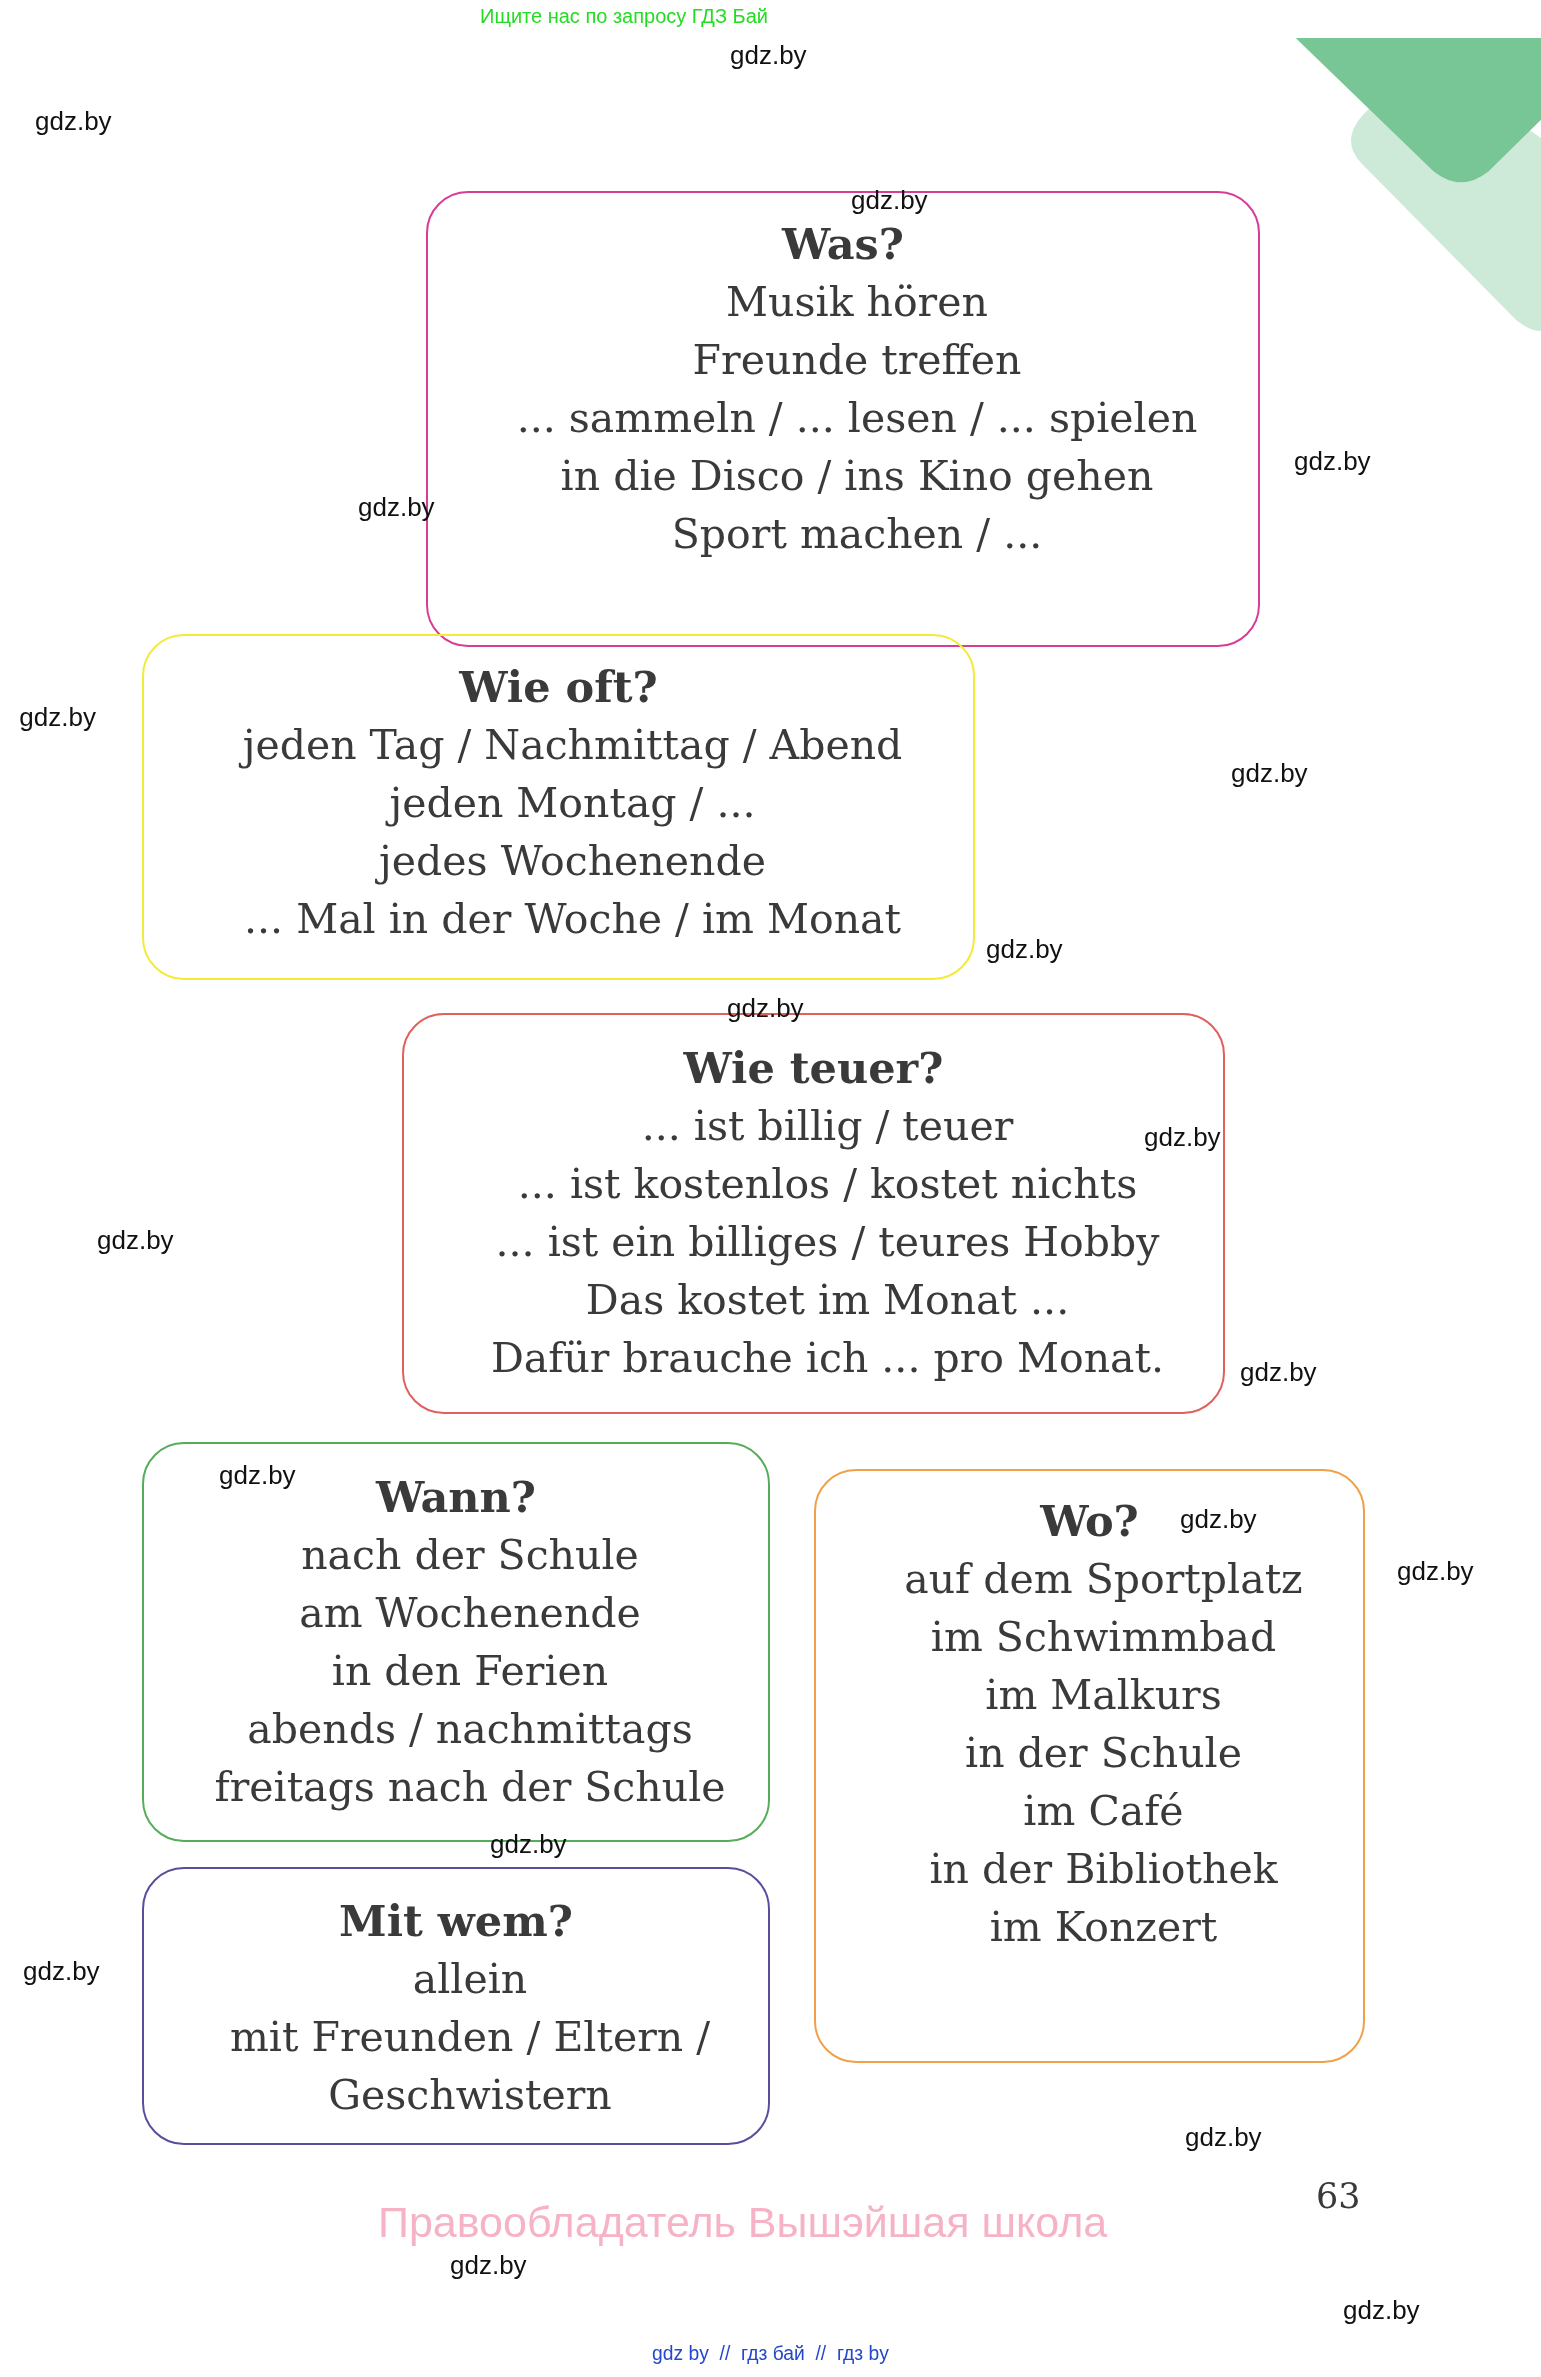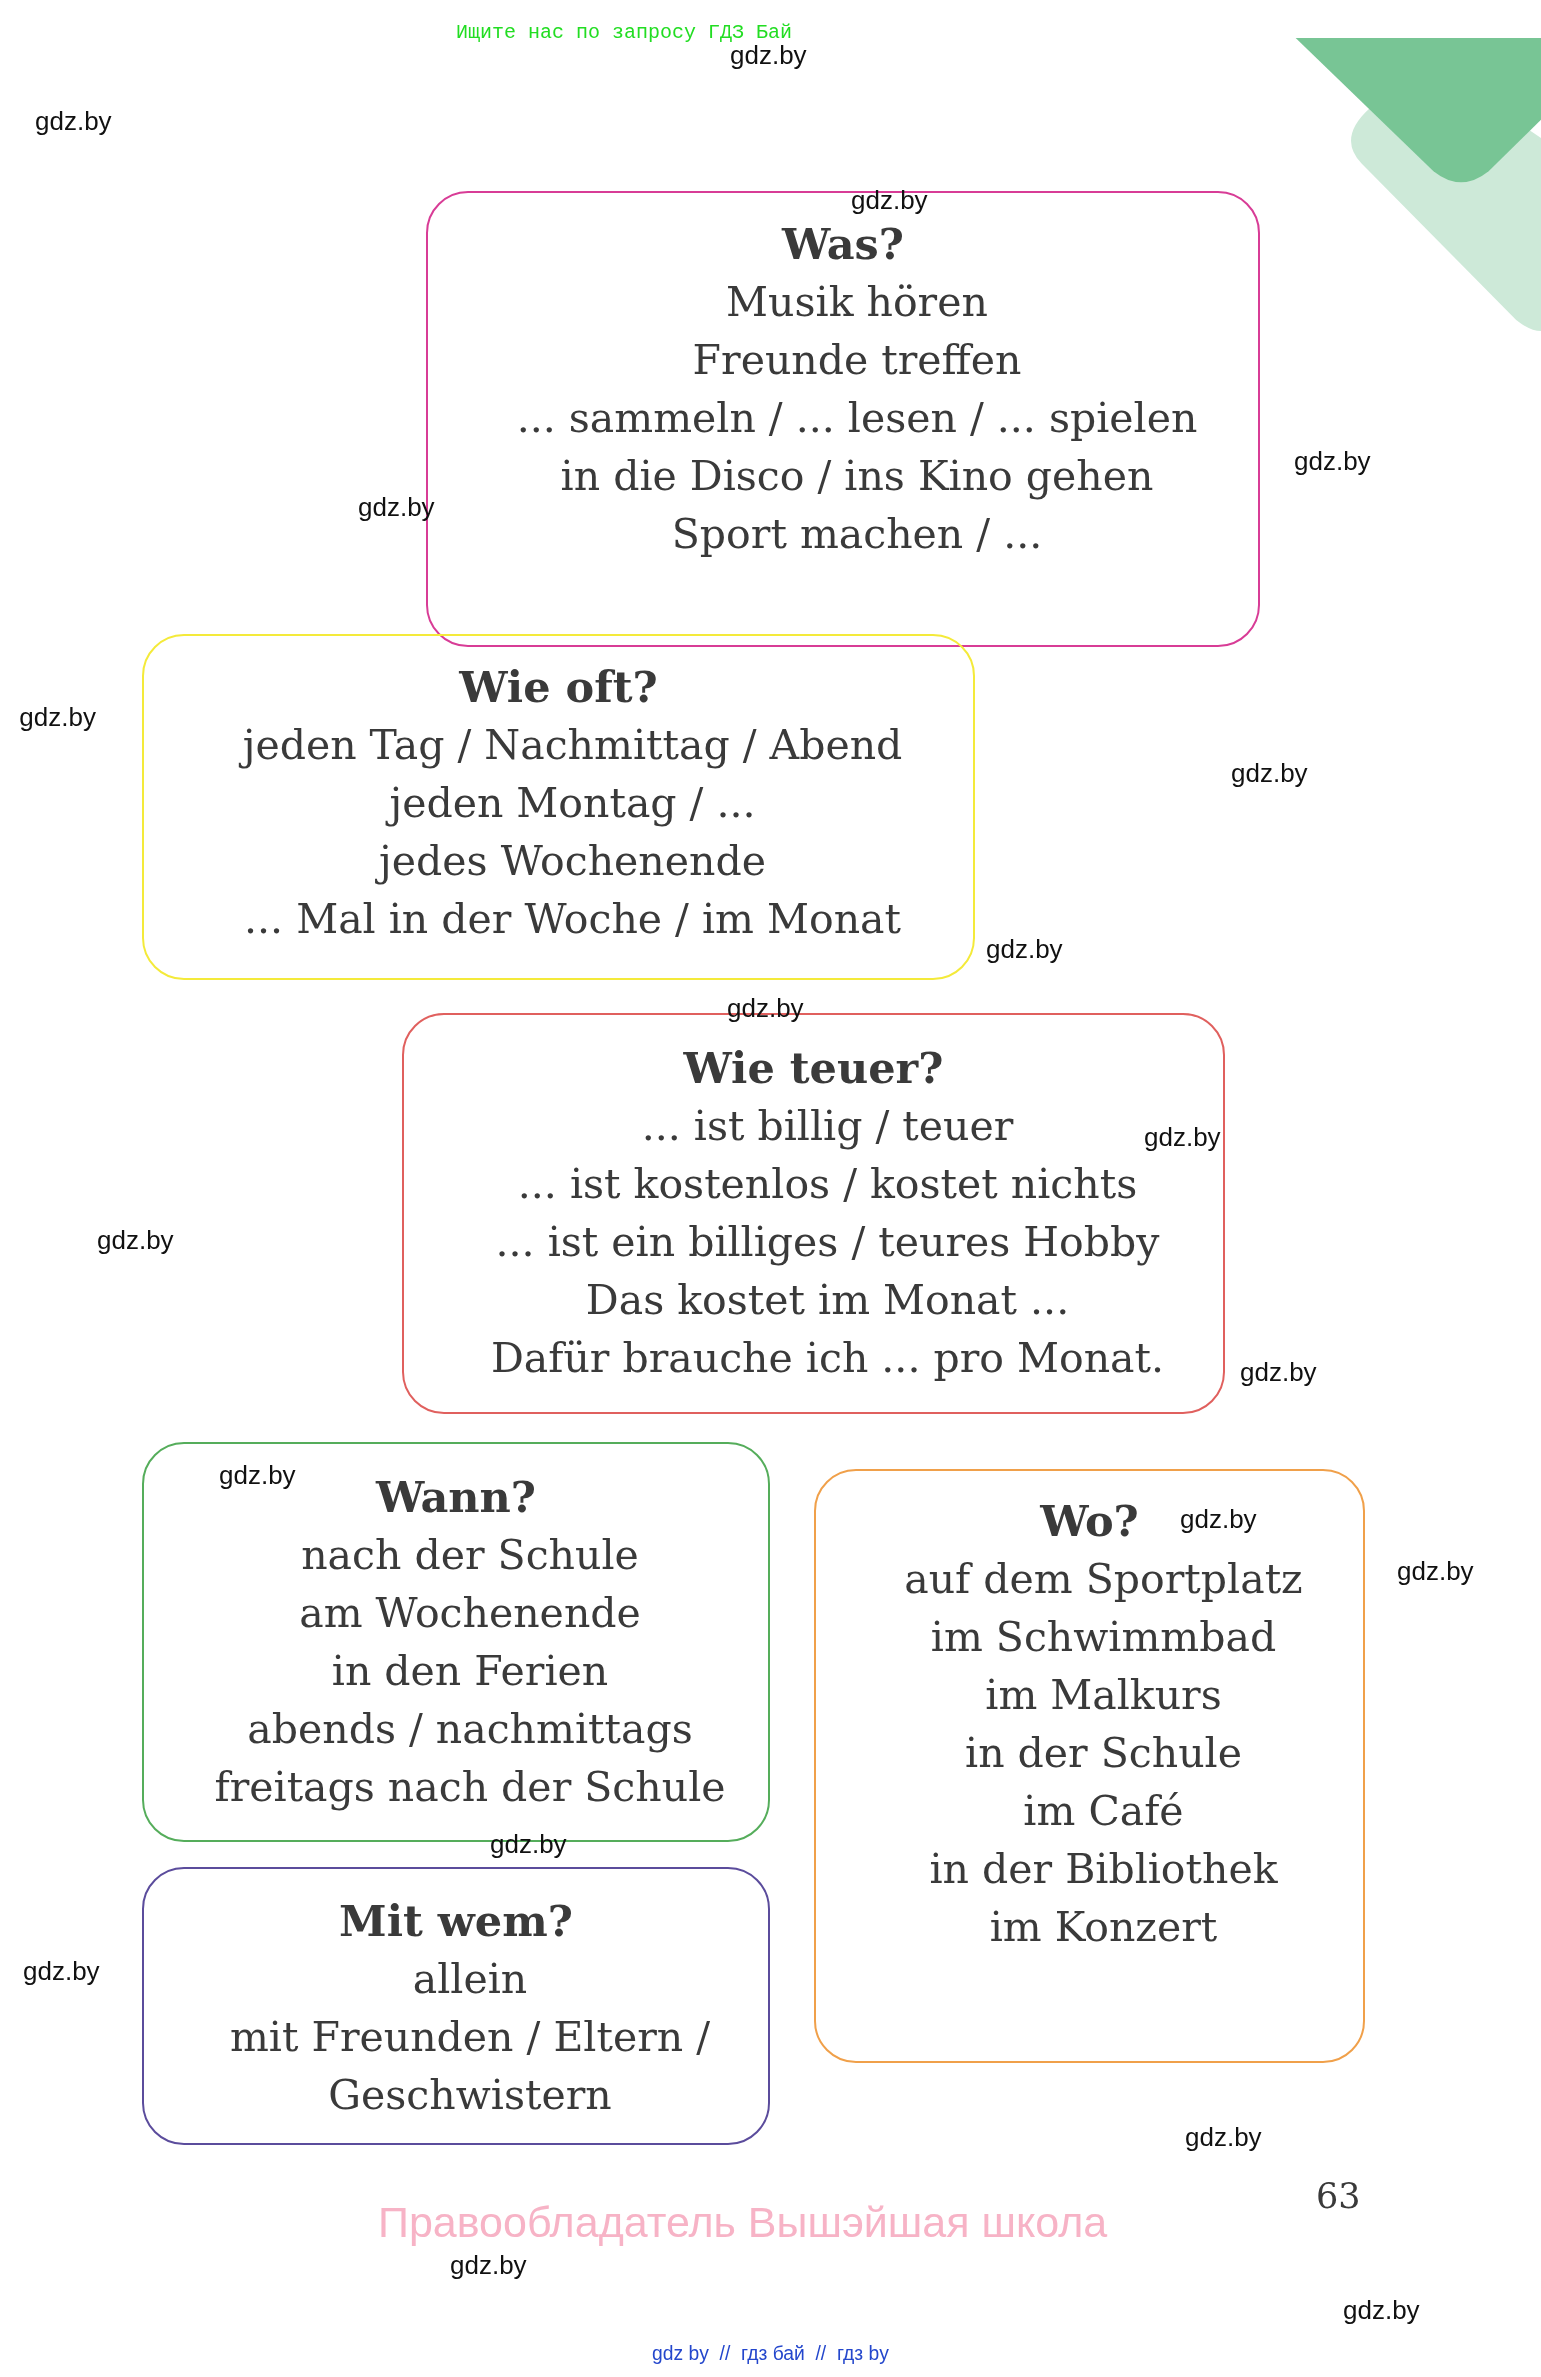--- a/index.html
+++ b/index.html
@@ -1,20 +1,20 @@
 <!DOCTYPE html>
 <html style="font-size:14.7px"><head>
 <meta charset="utf-8">
 <style>
   html, body { margin: 0; padding: 0; background: #ffffff; }
   body { width: 1541px; height: 2377px; position: relative; overflow: hidden;
          font-family: "DejaVu Serif", serif; }
   .abs { position: absolute; }
   .top-search { left: 0; width: 1248px; top: 4.6px; text-align: center;
-    font-family: Liberation Mono, monospace; font-size: 20px; color: #22dd22; margin-top: 16px; }
+    font-family: Liberation Sans, sans-serif; font-size: 20px; color: #22dd22; }
   .wm { position: absolute; font-family: "Liberation Sans", sans-serif; font-size: 26px;
         color: #111111; line-height: 1; white-space: nowrap; z-index: 5; }
   .deco { position: absolute; left: 0; top: 0; width: 1541px; height: 368px; pointer-events: none; }
   .card { position: absolute; box-sizing: border-box; border: 2.8px solid #000; border-radius: 42px;
           background: transparent; text-align: center; color: #3a3a3a; padding-top: 22px; }
   .card .title { font-weight: bold; font-size: 43px; line-height: 58px; display: block; }
   .card .line { font-size: 41px; line-height: 58px; display: block; white-space: nowrap; margin-left: 28px; }
   .page-num { position: absolute; left: 1316px; top: 2176px; font-family: "DejaVu Serif", serif;
               font-size: 35px; color: #3a3a3a; }
   .copyright { position: absolute; left: 378px; top: 2198px; font-family: "Liberation Sans", sans-serif;

